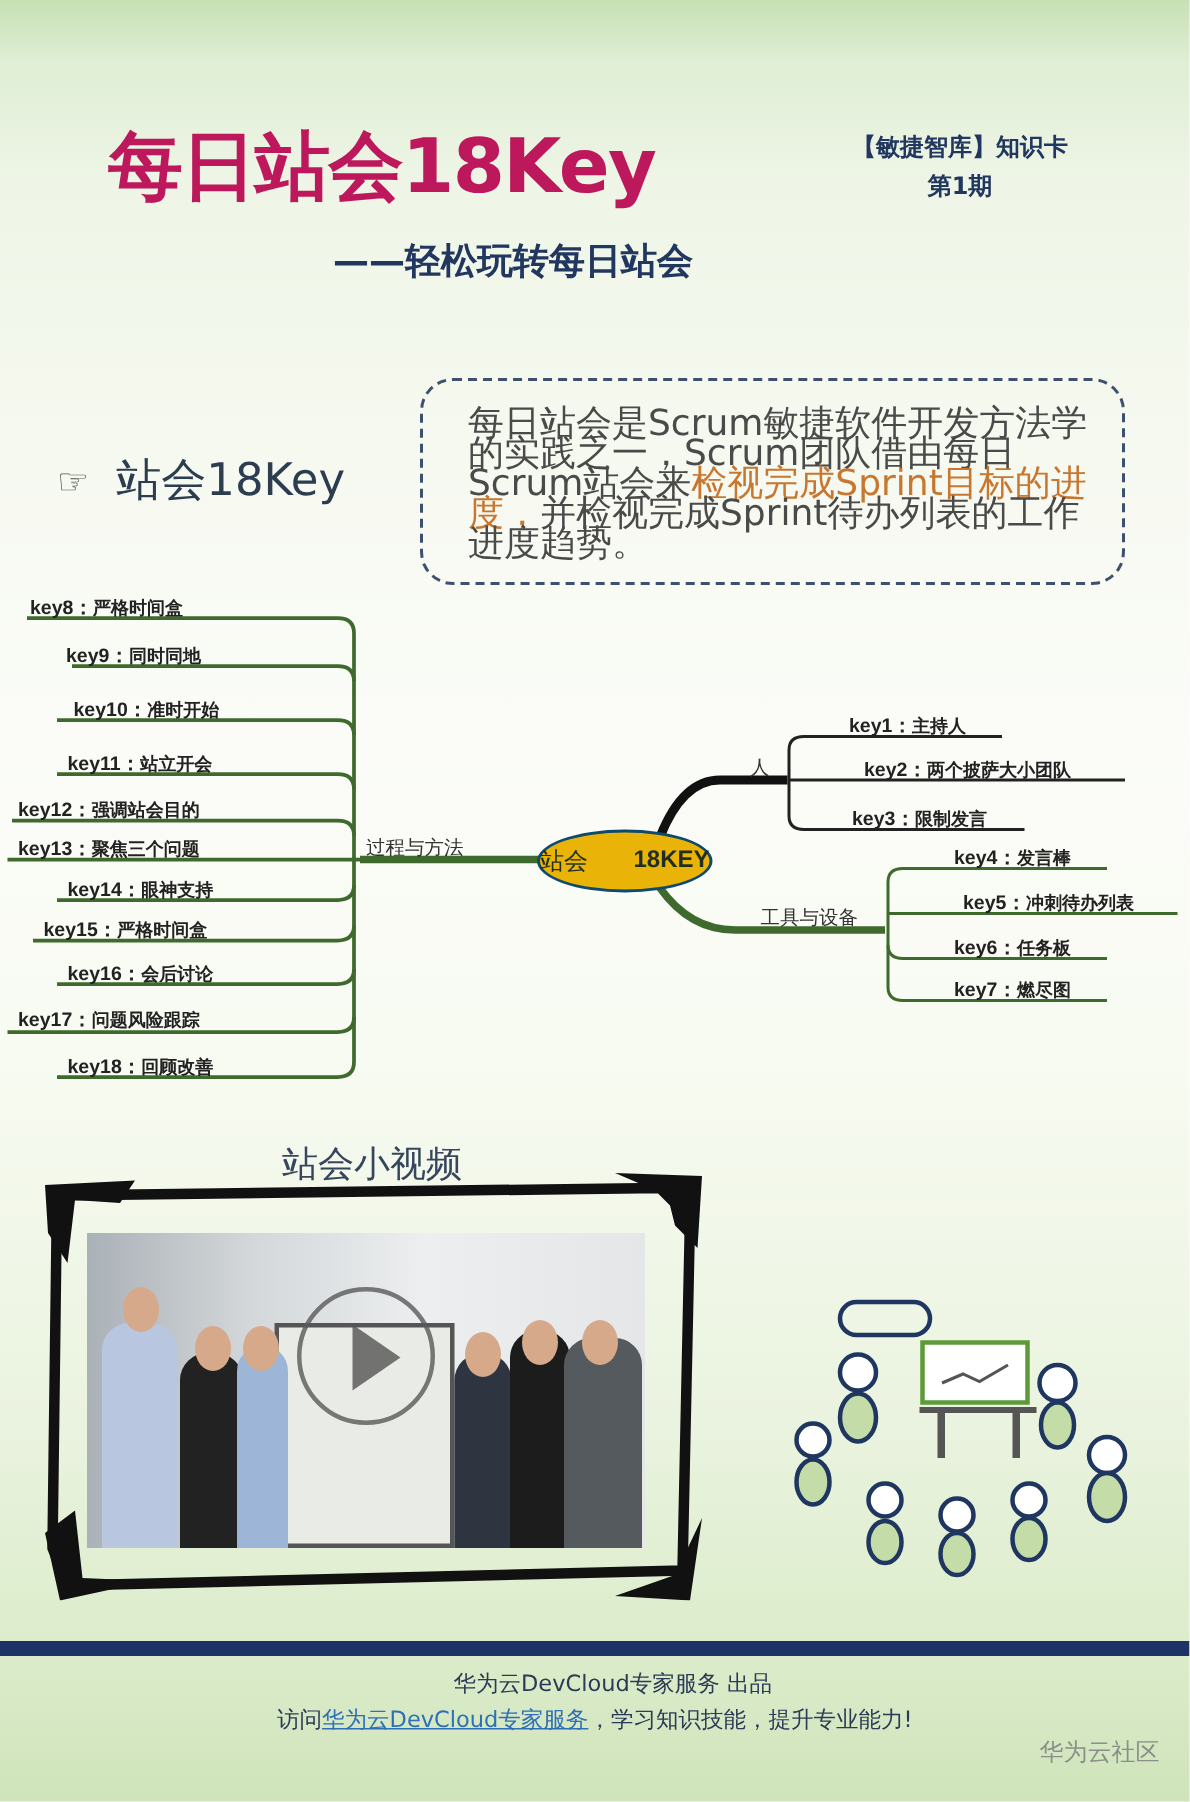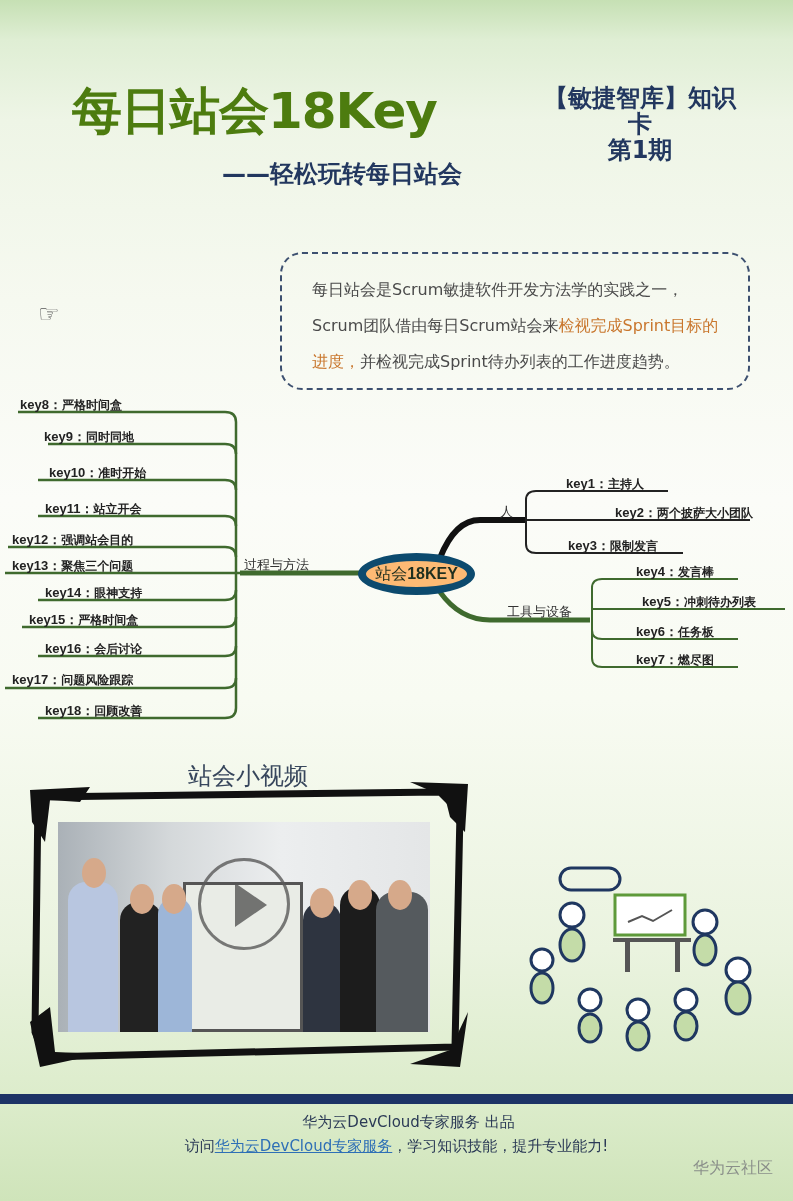--- a/index.html
+++ b/index.html
@@ -4,42 +4,42 @@
 <style>
   * { box-sizing: border-box; margin: 0; padding: 0; }
   html, body { width: 793px; height: 1201px; overflow: hidden; }
   body {
     font-family: "DejaVu Sans", "Liberation Sans", sans-serif;
     background: linear-gradient(180deg, #c6e0b4 0px, #dfeed4 40px, #eef5e6 120px, #f6f9f0 300px, #fbfcf8 500px, #f8fbf2 700px, #eaf3df 950px, #dceccb 1100px, #cfe4ba 1201px);
     position: relative;
     color: #2a3a5a;
   }
   .abs { position: absolute; }
-  #title { left: 72px; top: 78px; font-size: 50px; font-weight: bold; color: #4d7c0f; letter-spacing: -1px; white-space: nowrap; }
-  #series { left: 540px; top: 85px; width: 200px; text-align: center; font-size: 24px; color: #22375f; line-height: 26px; font-weight: bold; }
+  #title { left: 72px; top: 78px; font-size: 50px; font-weight: bold; color: #be185d; letter-spacing: -1px; white-space: nowrap; }
+  #series { left: 540px; top: 85px; width: 200px; text-align: center; font-size: 16px; color: #22375f; line-height: 26px; font-weight: bold; }
   #subtitle { left: 222px; top: 158px; font-size: 24px; font-weight: bold; color: #22375f; white-space: nowrap; }
   #section-h { left: 38px; top: 300px; font-size: 30px; color: #2d3d50; white-space: nowrap; display:flex; align-items:center; gap: 18px; }
   #section-h .hand { font-size: 24px; color: #555; }
   #intro {
     left: 280px; top: 252px; width: 470px; height: 138px;
     border: 2px dashed #3d5070; border-radius: 22px;
     padding: 18px 22px 10px 30px;
-    font-size: 16px; line-height: 36px; color: #4a4a4a;
+    font-size: 24px; line-height: 20px; color: #4a4a4a;
   }
   #intro .hl { color: #c9772e; }
   
   .mm-svg { position: absolute; left: 0; top: 380px; }
   .leaf { position: absolute; font-size: 12px; white-space: nowrap; color: #222; }
   .leaf b { font-family: "Liberation Sans", sans-serif; font-weight: bold; font-size: 13px; }
   .leaf .t { font-family: "DejaVu Serif", serif; font-weight: bold; }
   .branch { position: absolute; font-size: 13px; font-family: "DejaVu Serif", serif; color: #333; white-space: nowrap; }
   .center-node {
     position: absolute; left: 358px; top: 553px; width: 117px; height: 42px;
-    border-radius: 50%; background: #fdba74; border: 8px solid #0c4a6e;
-    display:flex; align-items:center; justify-content:center;
+    border-radius: 50%; background: #eab308; border: 2px solid #0c4a6e;
+    display:flex; align-items:center; justify-content:space-between;
     font-size: 16px; color: #1f2f1f; white-space: nowrap;
   }
   .center-node b { font-family: "Liberation Sans", sans-serif; font-weight: bold; }
   #video-title { left: 188px; top: 760px; font-size: 24px; color: #37465c; white-space: nowrap; }
   #video-frame { left: 30px; top: 782px; width: 438px; height: 285px; }
   #video {
     left: 58px; top: 822px; width: 372px; height: 210px;
     background: linear-gradient(90deg, #aab1b7 0%, #d4d8da 30%, #eceeef 60%, #e4e6e7 100%);
     overflow: hidden;
   }
@@ -60,20 +60,21 @@
 
 <div id="title" class="abs">每日站会18Key</div>
 <div id="series" class="abs">
   <div>【敏捷智库】知识卡</div>
   <div>第1期</div>
 </div>
 <div id="subtitle" class="abs">——轻松玩转每日站会</div>
 
 <div id="section-h" class="abs">
   <span class="hand">☞</span>
+  <span>站会18Key</span>
 </div>
 
 <div id="intro" class="abs">
   <span>每日站会是Scrum敏捷软件开发方法学的实践之一，Scrum团队借由每日Scrum站会来</span><span class="hl">检视完成Sprint目标的进度，</span><span>并检视完成Sprint待办列表的工作进度趋势。</span>
 </div>
 
 <svg class="mm-svg" width="793" height="350" viewBox="0 380 793 350">
   <g fill="none" stroke="#3f6a2e" stroke-width="2.5">
 
     <path d="M236 422 L236 708"></path>
@@ -121,21 +122,21 @@
 
 <div class="branch" style="left:244px;top:556px;">过程与方法</div>
 
 <div class="center-node">
   <span>站会</span>
     <b>18KEY</b>
 </div>
 
 <div class="branch" style="left:500px;top:503px;">人</div>
 <div class="leaf" style="left:566px;top:475px;"><b>key1：</b><span class="t">主持人</span></div>
-<div class="leaf" style="left:576px;top:504px;margin-left:39px;"><b>key2：</b><span class="t">两个披萨大小团队</span></div>
+<div class="leaf" style="left:576px;top:504px;"><b>key2：</b><span class="t">两个披萨大小团队</span></div>
 <div class="leaf" style="left:568px;top:537px;"><b>key3：</b><span class="t">限制发言</span></div>
 
 <div class="branch" style="left:507px;top:603px;">工具与设备</div>
 <div class="leaf" style="left:636px;top:563px;text-align:right;"><b>key4：</b><span class="t">发言棒</span></div>
 <div class="leaf" style="left:642px;top:593px;"><b>key5：</b><span class="t">冲刺待办列表</span></div>
 <div class="leaf" style="left:636px;top:623px;"><b>key6：</b><span class="t">任务板</span></div>
 <div class="leaf" style="left:636px;top:651px;"><b>key7：</b><span class="t">燃尽图</span></div>
 
 <div id="video-title" class="abs">站会小视频</div>
 <svg id="video-frame" class="abs" viewBox="0 0 438 285">

